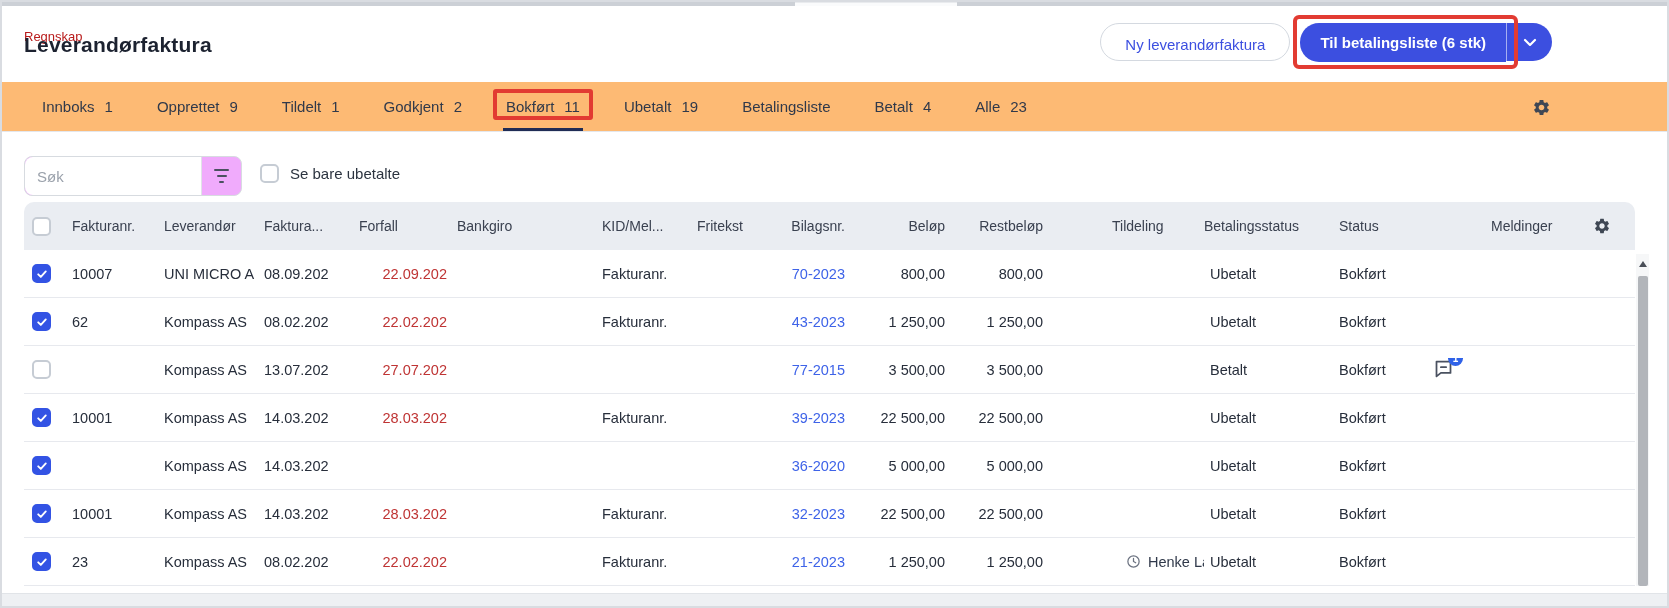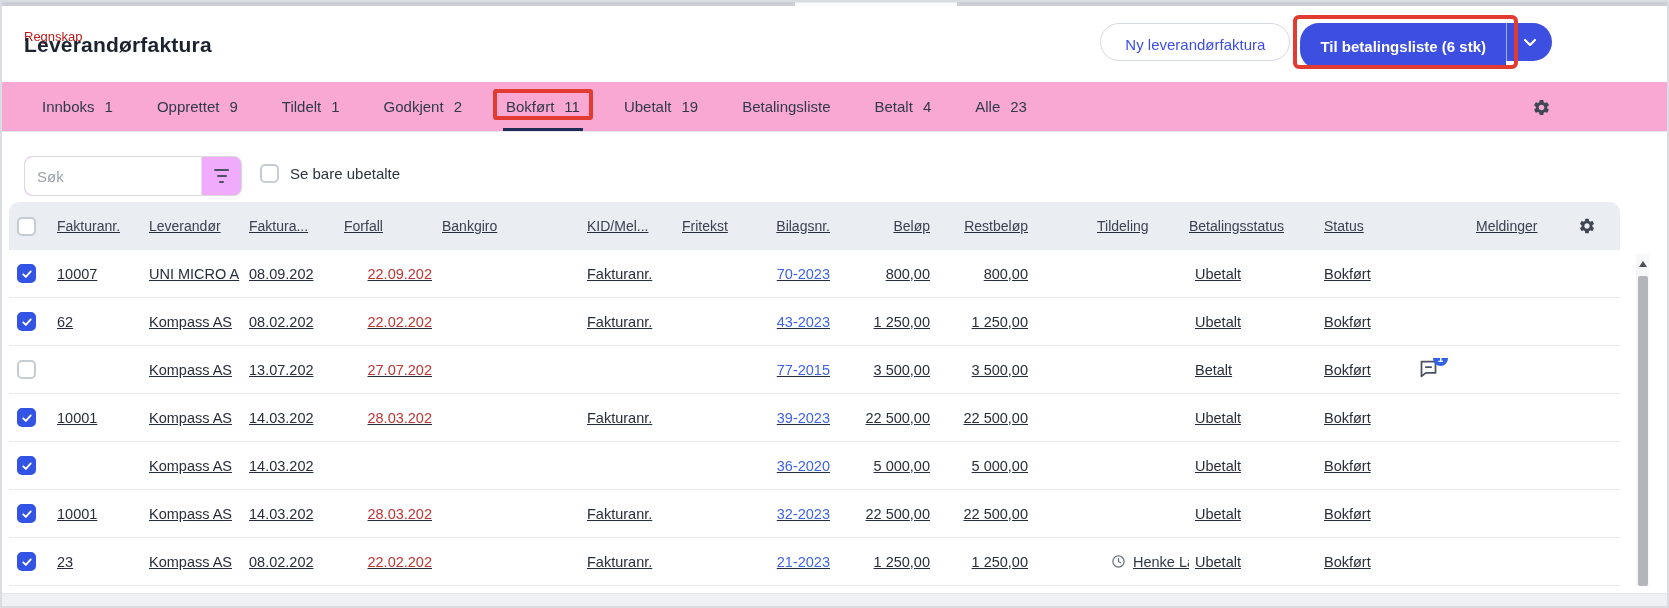--- a/index.html
+++ b/index.html
@@ -19,34 +19,34 @@
   .crumb { position: absolute; left: 22px; top: 23px; font-size: 13px; color: #b91c1c; }
   .title { position: absolute; left: 22px; top: 27px; font-size: 21px; font-weight: 700; color: #1c2230; letter-spacing: .2px; }
   .hdr-actions { position: absolute; right: 115px; top: 17px; height: 38px; display: flex; align-items: center; gap: 10px; }
   button { font-family: inherit; cursor: pointer; }
   .btn-outline {
     height: 38px; padding: 12px 24px; background: #fff; border: 1px solid #d4d9e0;
     border-radius: 19px; color: #3c4fe0; font-size: 15px; font-weight: 500;
   }
   .split { position: relative; display: flex; height: 38px; }
   .split-main {
-    height: 46px; padding: 0 20px; background: #3c4fe0; border: none;
+    height: 39px; padding: 0 20px; background: #3c4fe0; border: none;
     border-radius: 19px 0 0 19px; color: #fff; font-size: 15px; font-weight: 700;
   }
   .split-caret {
     width: 46px; height: 38px; background: #3c4fe0; border: none;
     border-left: 1px solid rgba(255,255,255,.55); border-radius: 0 19px 19px 0;
     display: flex; align-items: center; justify-content: center;
   }
   .btn-hl { position: absolute; left: -7px; top: -8px; bottom: -8px; right: 34px;
     border: 4px solid #e23b32; border-radius: 6px; pointer-events: none; }
 
   
   .tabbar { position: absolute; top: 80px; left: 0; right: 0; height: 50px;
-    background: #f9a8d4; border-bottom: 1px solid #e4e7ec; display: flex; align-items: stretch; padding-left: 40px; }
+    background: #fdba74; border-bottom: 1px solid #e4e7ec; display: flex; align-items: stretch; padding-left: 40px; }
   .tabs { display: flex; align-items: stretch; }
   .tab { position: relative; display: flex; align-items: center; margin-right: 44px; font-size: 15px; color: #30394a; cursor: pointer; white-space: nowrap; }
   .tab-count { margin-left: 10px; }
   .tab.active::after { content: ""; position: absolute; left: -3px; right: -3px; bottom: 0; height: 3px; background: #1f2c55; }
   .tab-hl { display: block; position: absolute; top: 7px; bottom: 11px; left: -13px; right: -13px;
     border: 4px solid #e23b32; border-radius: 3px; pointer-events: none; }
   .tab-gear { position: absolute; right: 116px; top: 0; height: 50px; display: flex; align-items: center; cursor: pointer; }
   .gear-svg { fill: #3f4754; }
 
   
@@ -62,21 +62,21 @@
   .f-l1 { width: 15px; } .f-l2 { width: 10px; } .f-l3 { width: 5px; }
   .cb-wrap { position: absolute; left: 258px; top: 31px; display: flex; align-items: center; gap: 11px;
     font-size: 15px; color: #2c3440; cursor: pointer; justify-content: flex-end; }
   .cb { width: 19px; height: 19px; border: 2px solid #c6ccd4; border-radius: 5px; background: #fff;
     display: inline-flex; align-items: center; justify-content: center; flex: none; }
   .cb svg { display: none; }
   .cb.checked { background: #3353e4; border-color: #3353e4; }
   .cb.checked svg { display: block; }
 
   
-  .tablewrap { position: absolute; top: 200px; left: 7px; width: 1611px; font-size: 14.5px; text-decoration: underline; }
+  .tablewrap { position: absolute; top: 200px; left: 22px; width: 1611px; font-size: 14.5px; }
   .grid-row { display: grid; align-items: center;
     grid-template-columns: 48px 92px 100px 95px 98px 145px 95px 90px 62px 100px 98px 59px 98px 135px 88px 152px 56px; }
   .thead { height: 48px; background: #eaedf2; border-radius: 10px 10px 0 0; color: #3a4150; font-size: 14px; }
   .trow { height: 48px; border-bottom: 1px solid #e7e9ee; background: #fff; }
   .cell, .th { overflow: hidden; white-space: nowrap; padding-right: 10px; }
   .num { text-align: right; padding-right: 4px !important; }
   .c-cb { display: flex; align-items: center; padding-left: 8px; }
   .c-forfall { color: #bf3434; text-align: right; }
   .link { color: #3e63e8; text-decoration: none; cursor: pointer; }
   .th-tild, .c-bstat { padding-left: 6px; }

